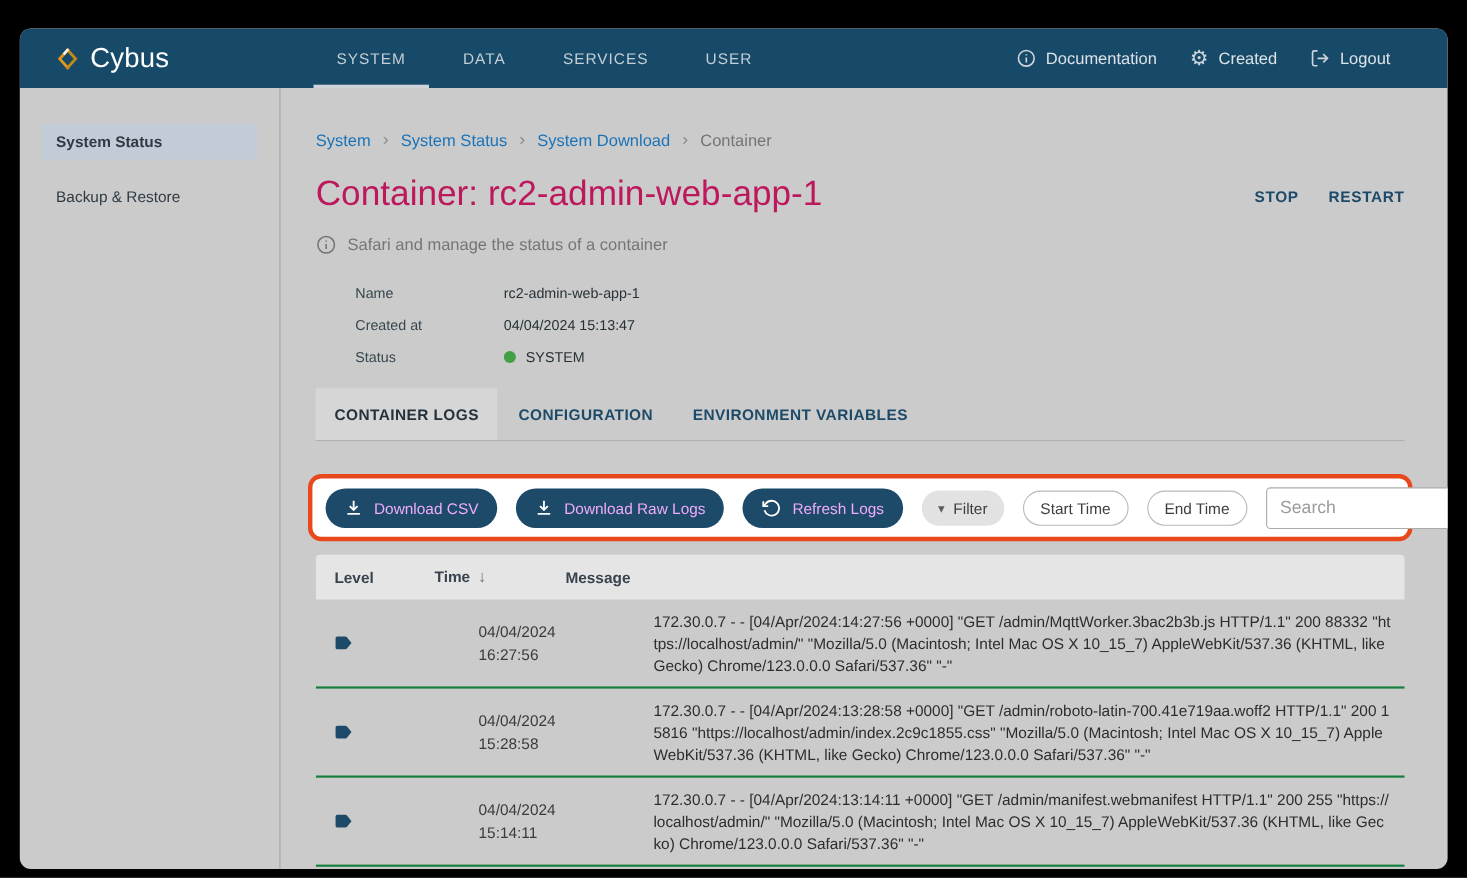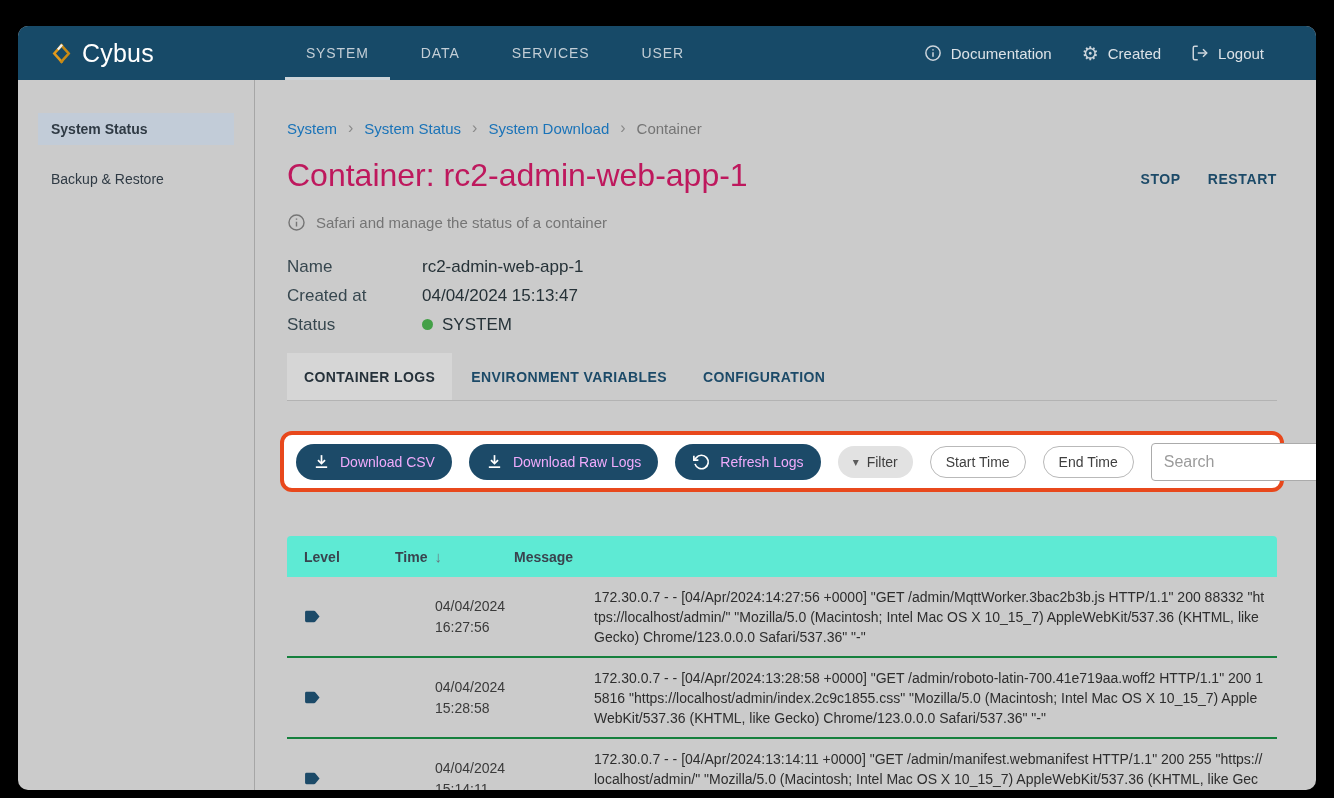--- a/index.html
+++ b/index.html
@@ -49,21 +49,21 @@
   .crumb-current { color:#757575; }
   
   .title-row { margin-top:16px; display:flex; justify-content:space-between; align-items:flex-end; height:40px; }
   .page-title { font-size:32px; color:#be185d; }
   .title-actions { display:flex; gap:27px; padding-bottom:7px; }
   .text-btn { font-size:14px; font-weight:bold; letter-spacing:0.6px; color:#1c4a68; cursor:pointer; }
   
   .subtitle { margin-top:18px; display:flex; align-items:center; gap:10px; color:#757575; font-size:15px; height:20px; }
   
   .details { margin-top:20px; }
-  .detail-row { display:flex; align-items:center; height:29px; font-size:17px; }
+  .detail-row { display:flex; align-items:center; height:29px; font-size:13px;margin-left:36px; }
   .detail-label { width:135px; color:#37474f; }
   .detail-value { color:#263238; display:flex; align-items:center; gap:9px; }
   .status-dot { width:11px; height:11px; border-radius:50%; background:#43a047; }
   
   .tabs { margin-top:14px; display:flex; border-bottom:1px solid #b3b3b3; }
   .tab {
     height:47px; display:flex; align-items:center; padding:0 17px;
     font-size:14px; font-weight:bold; letter-spacing:0.4px; color:#1c4a68; cursor:pointer;
   }
   .tab.active { background:#d6d6d6; color:#25313a; }
@@ -90,22 +90,22 @@
     display:flex; align-items:center; padding:0 10px 0 12px; background:#fff;
   }
   .search-box input {
     border:none; outline:none; flex:1; min-width:0; font-size:16px; color:#333;
     font-family:inherit; background:transparent;
   }
   .search-box input::placeholder { color:#9b9b9b; }
   
   .log-table { margin-top:12px; flex:1; overflow:hidden; }
   .thead {
-    display:flex; align-items:center; height:41px; background:#5eead4;
-    border-radius:4px 4px 0 0; font-size:14px; font-weight:bold; color:#39434e;margin-top:32px;
+    display:flex; align-items:center; height:41px; background:#e5e5e5;
+    border-radius:4px 4px 0 0; font-size:14px; font-weight:bold; color:#39434e;
   }
   .col-level { flex:0 0 108px; padding-left:17px; }
   .col-time  { flex:0 0 119px; }
   .col-msg   { flex:1; padding-right:12px; }
   .sort-arrow { margin-left:7px; font-weight:normal; color:#6a737d; font-size:15px; }
   .trow { display:flex; align-items:center; height:81px; border-bottom:2px solid #15803d; font-size:14px;gap:40px; }
   .time-cell { color:#3a3a3a; line-height:21px; }
   .msg-cell { color:#2d2d2d; line-height:20px; word-break:break-all; }
   .lvl { display:flex; align-items:center; }
   svg { display:block; }
@@ -226,24 +226,24 @@
             <span>SYSTEM</span>
           </span>
         </div>
       </div>
 
       <div class="tabs">
         <div class="tab active">
             <span>CONTAINER LOGS</span>
           </div>
         <div class="tab">
+            <span>CONFIGURATION</span>
+          </div>
+        <div class="tab">
             <span>ENVIRONMENT VARIABLES</span>
-          </div>
-        <div class="tab">
-            <span>CONFIGURATION</span>
           </div>
       </div>
 
       <div class="toolbar-wrap">
         <button class="pill-btn">
           <span>
             <svg width="17" height="17" viewBox="0 0 24 24" fill="none" stroke="#fff" stroke-width="2.4">
               <path d="M12 3v11"></path>
                 <path d="M7 10l5 5 5-5"></path>
                 <path d="M4 20h16"></path>

